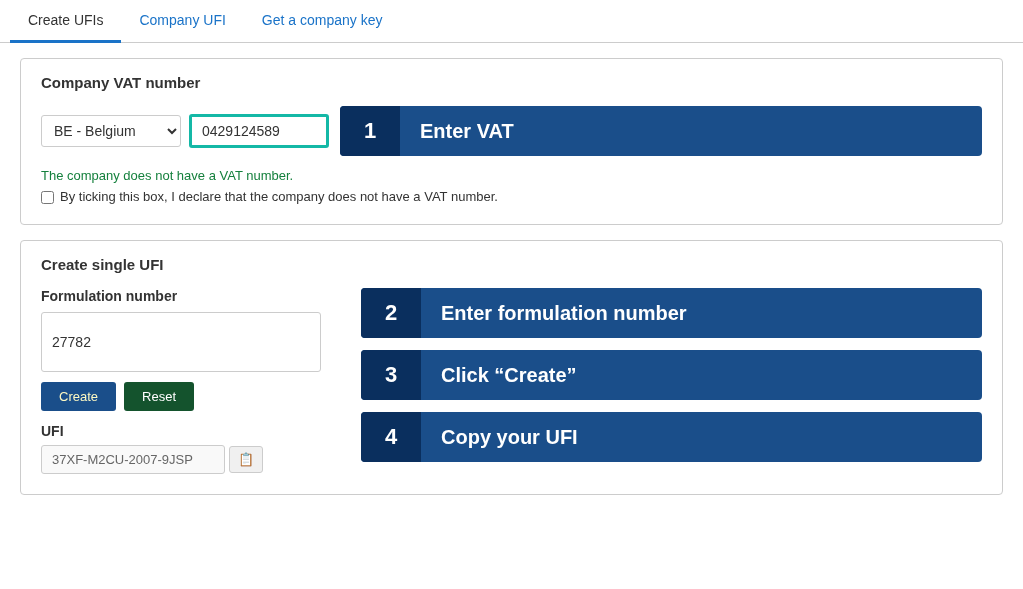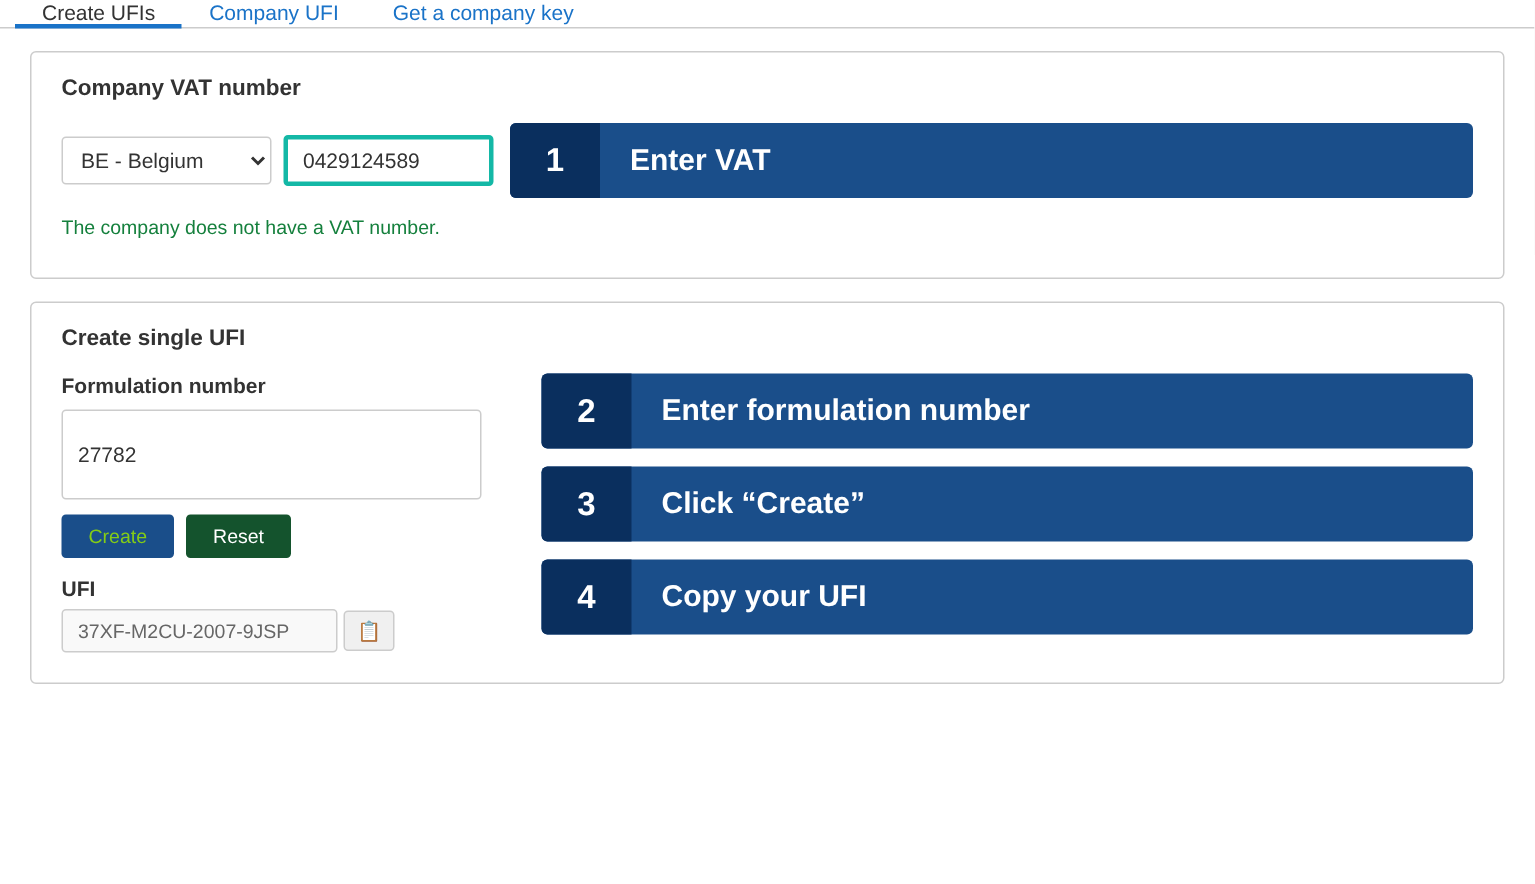--- a/index.html
+++ b/index.html
@@ -16,21 +16,21 @@
       padding: 0;
     }
     
     .tabs {
       display: flex;
       border-bottom: 1px solid #ccc;
       background: #fff;
       padding: 0 10px;
     }
     .tab {
-      padding: 0 18px;
+      padding: 12px 18px;
       cursor: pointer;
       font-size: 14px;
       color: #1a73c8;
       border-bottom: 3px solid transparent;
       margin-bottom: -1px;
     }
     .tab.active {
       color: #333;
       border-bottom: 3px solid #1a73c8;
       font-weight: normal;
@@ -155,21 +155,21 @@
     }
     
     .action-buttons {
       display: flex;
       gap: 8px;
       margin-top: 10px;
     }
     .btn-create {
       padding: 7px 18px;
       background: #1a4e8a;
-      color: #84cc16;
+      color: #fef9c3;
       border: none;
       border-radius: 3px;
       font-size: 13px;
       cursor: pointer;
       text-align: right;
     }
     .btn-reset {
       padding: 7px 18px;
       background: #14532d;
       color: #fff;
@@ -256,20 +256,24 @@
         </div>
         <div class="right">
           <div class="instruction-btn">
             <div class="badge">1</div>
             <div class="btn-text">Enter VAT</div>
           </div>
         </div>
       </div>
 
       <div class="no-vat-text">The company does not have a VAT number.</div>
+      <div class="checkbox-row">
+        <input type="checkbox" style="">
+        <label>By ticking this box, I declare that the company does not have a VAT number.</label>
+      </div>
     </div>
 
     <div class="section">
       <div class="section-title">Create single UFI</div>
 
       <div class="ufi-section-inner">
 
         <div class="ufi-left">
           <div class="form-label">Formulation number</div>
           <input type="text" class="form-input" value="27782" style="">

